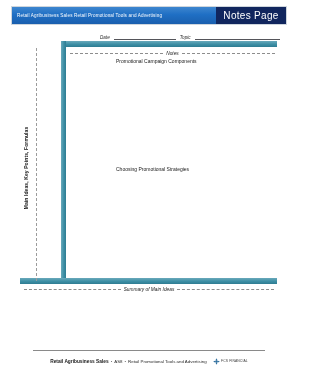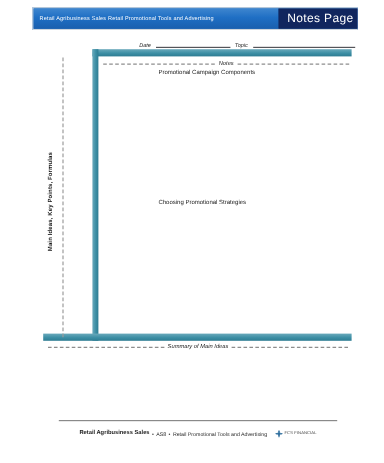--- a/index.html
+++ b/index.html
@@ -11,21 +11,21 @@
     width: 298px;
     height: 386px;
     overflow: hidden;
     font-family: "Liberation Sans", sans-serif;
     position: relative;
   }
 
   
   .page {
     position: absolute;
-    left: 16px; top: 0;
+    left: 0; top: 0;
     width: 298px;
     height: 386px;
     background: #ffffff;
   }
 
   
   .titlebar {
     position: absolute;
     left: 11px;
     top: 6px;

